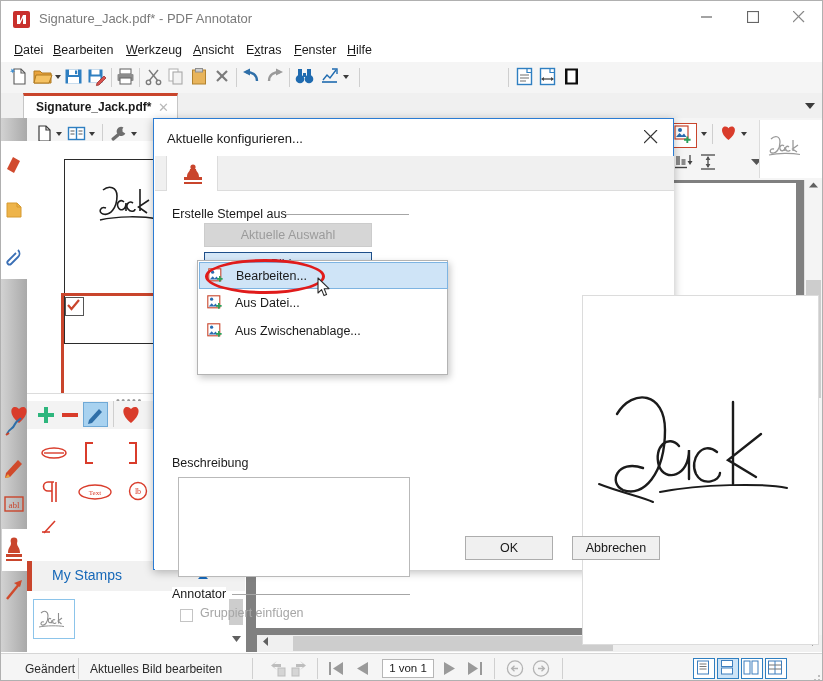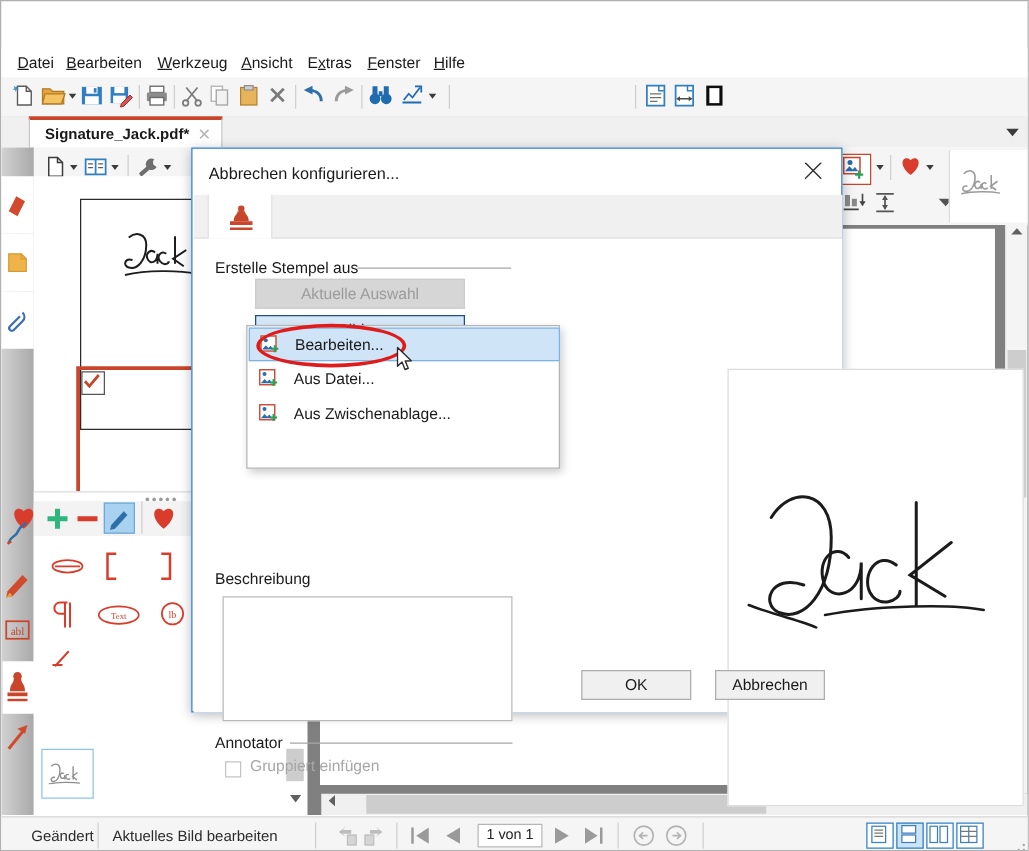--- a/index.html
+++ b/index.html
@@ -113,20 +113,46 @@
   .ddrow .dlabel{position:absolute;left:36px;top:6px;font-size:12.5px;color:#1a1a1a;white-space:nowrap;}
   .ddicon{position:absolute;left:8px;top:5px;width:17px;height:17px;}
   .redellipse{position:absolute;left:204px;top:258px;width:114px;height:29px;border:3px solid #e01b1b;border-radius:50%;pointer-events:none;}
   .cursor{position:absolute;left:316px;top:276px;width:13px;height:20px;}
 </style>
 </head>
 <body>
 
 <div id="app">
 
+  <div class="titlebar">
+    <span class="appicon">
+      <svg width="19" height="19" viewBox="0 0 19 19">
+        <rect x="1" y="1" width="17" height="17" rx="2" fill="#c9302c"></rect>
+        <path d="M5 14 L5 5 L8 5 L8 11 L11 5 L14 5 L14 14 L11 14 L11 8 L8 14 Z" fill="#fff"></path>
+      </svg>
+    </span>
+    <span class="ttext">Signature_Jack.pdf* - PDF Annotator</span>
+
+    <div class="winbtn wb-min">
+      <svg width="12" height="12">
+          <line x1="0" y1="6" x2="11" y2="6" stroke="#666" stroke-width="1.2"></line>
+        </svg>
+    </div>
+    <div class="winbtn wb-max">
+      <svg width="12" height="12">
+          <rect x="0.5" y="0.5" width="11" height="11" fill="none" stroke="#666" stroke-width="1.2"></rect>
+        </svg>
+    </div>
+    <div class="winbtn wb-close">
+      <svg width="12" height="12">
+          <line x1="0" y1="0" x2="11" y2="11" stroke="#888" stroke-width="1.2"></line>
+          <line x1="11" y1="0" x2="0" y2="11" stroke="#888" stroke-width="1.2"></line>
+        </svg>
+    </div>
+  </div>
 
   <div class="menubar">
     <div class="menuitem" style="left:8px"><u>D</u>atei</div>
     <div class="menuitem" style="left:47px"><u>B</u>earbeiten</div>
     <div class="menuitem" style="left:120px"><u>W</u>erkzeug</div>
     <div class="menuitem" style="left:187px"><u>A</u>nsicht</div>
     <div class="menuitem" style="left:240px">E<u>x</u>tras</div>
     <div class="menuitem" style="left:288px"><u>F</u>enster</div>
     <div class="menuitem" style="left:341px"><u>H</u>ilfe</div>
   </div>
@@ -538,20 +564,28 @@
     </div>
     <div style="position:absolute;left:12px;top:88px">
       <svg width="26" height="22" viewBox="0 0 26 22">
           <line x1="5" y1="16" x2="16" y2="4" stroke="#d93c2b" stroke-width="1.6"></line>
           <line x1="3" y1="15" x2="11" y2="15" stroke="#d93c2b" stroke-width="1.6"></line>
         </svg>
     </div>
   </div>
 
   <div class="stampspane"></div>
+  <div class="stampshdr">
+    <span class="lbl">My Stamps</span>
+    <span style="position:absolute;right:34px;top:7px">
+      <svg width="16" height="16">
+          <polygon points="3,11 13,11 8,5" fill="#1668b8"></polygon>
+        </svg>
+    </span>
+  </div>
   <div class="stampitem">
     <svg width="38" height="26" viewBox="0 0 38 26" style="position:absolute;left:1px;top:6px">
       <path d="M6 7 C9 4 13 5 13 10 C13 16 10 20 7 19 C5 18.5 6 15 9 16" fill="none" stroke="#8f8f8f" stroke-width="1.1"></path>
       <path d="M16 13 C14.5 11.5 12.5 13 13.5 15.5 C14.5 17.5 17 17 17 14 L17 17.5" fill="none" stroke="#8f8f8f" stroke-width="1.1"></path>
       <path d="M20 14 C18.5 12.5 17 14.5 18 16.5 C19 18 21 17.5 21 16.5" fill="none" stroke="#8f8f8f" stroke-width="1.1"></path>
       <path d="M23.5 7 L23.5 17.5 M27 12 L23 15 L26.5 18" fill="none" stroke="#8f8f8f" stroke-width="1.1"></path>
       <path d="M4 21 C11 19.5 23 19.5 29 20.5" fill="none" stroke="#8f8f8f" stroke-width="1"></path>
     </svg>
   </div>
   <div style="position:absolute;left:228px;top:598px;width:14px;height:26px;background:#cdcdcd"></div>
@@ -689,21 +723,21 @@
     <span class="grip">
       <svg width="10" height="10">
           <circle cx="8" cy="8" r="1" fill="#aaa"></circle>
           <circle cx="4" cy="8" r="1" fill="#aaa"></circle>
           <circle cx="8" cy="4" r="1" fill="#aaa"></circle>
         </svg>
     </span>
   </div>
 
   <div class="dialog">
-    <span class="dlg-title">Abbrechen konfigurieren...</span>
+    <span class="dlg-title">Aktuelle konfigurieren...</span>
     <div class="dlg-close">
       <svg width="14" height="14" style="position:absolute;left:9px;top:6px">
         <line x1="0" y1="0" x2="13" y2="13" stroke="#333" stroke-width="1.2"></line>
         <line x1="13" y1="0" x2="0" y2="13" stroke="#333" stroke-width="1.2"></line>
       </svg>
     </div>
     <div class="dlg-tabstrip"></div>
     <div class="dlg-tab">
       <svg width="28" height="26" viewBox="0 0 28 26" style="position:absolute;left:12px;top:5px">
         <circle cx="14" cy="6" r="2.6" fill="#c9452c"></circle>

